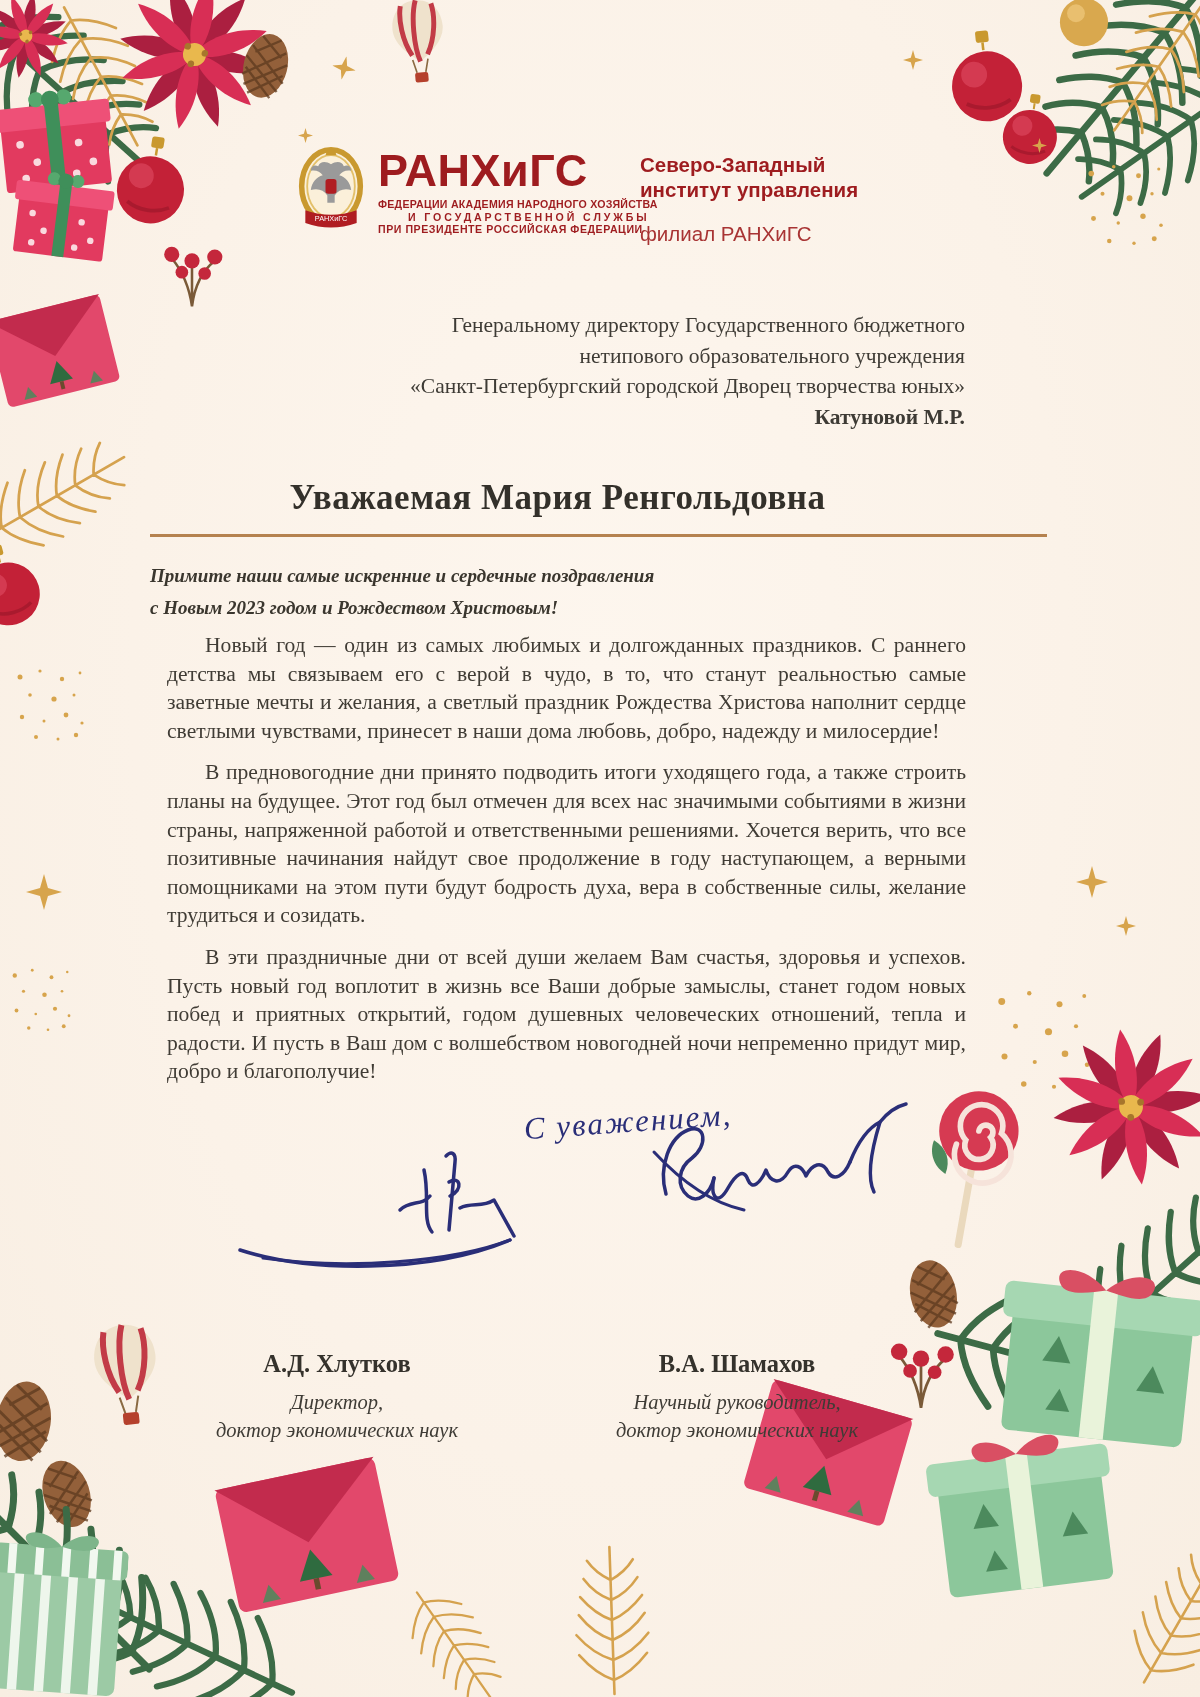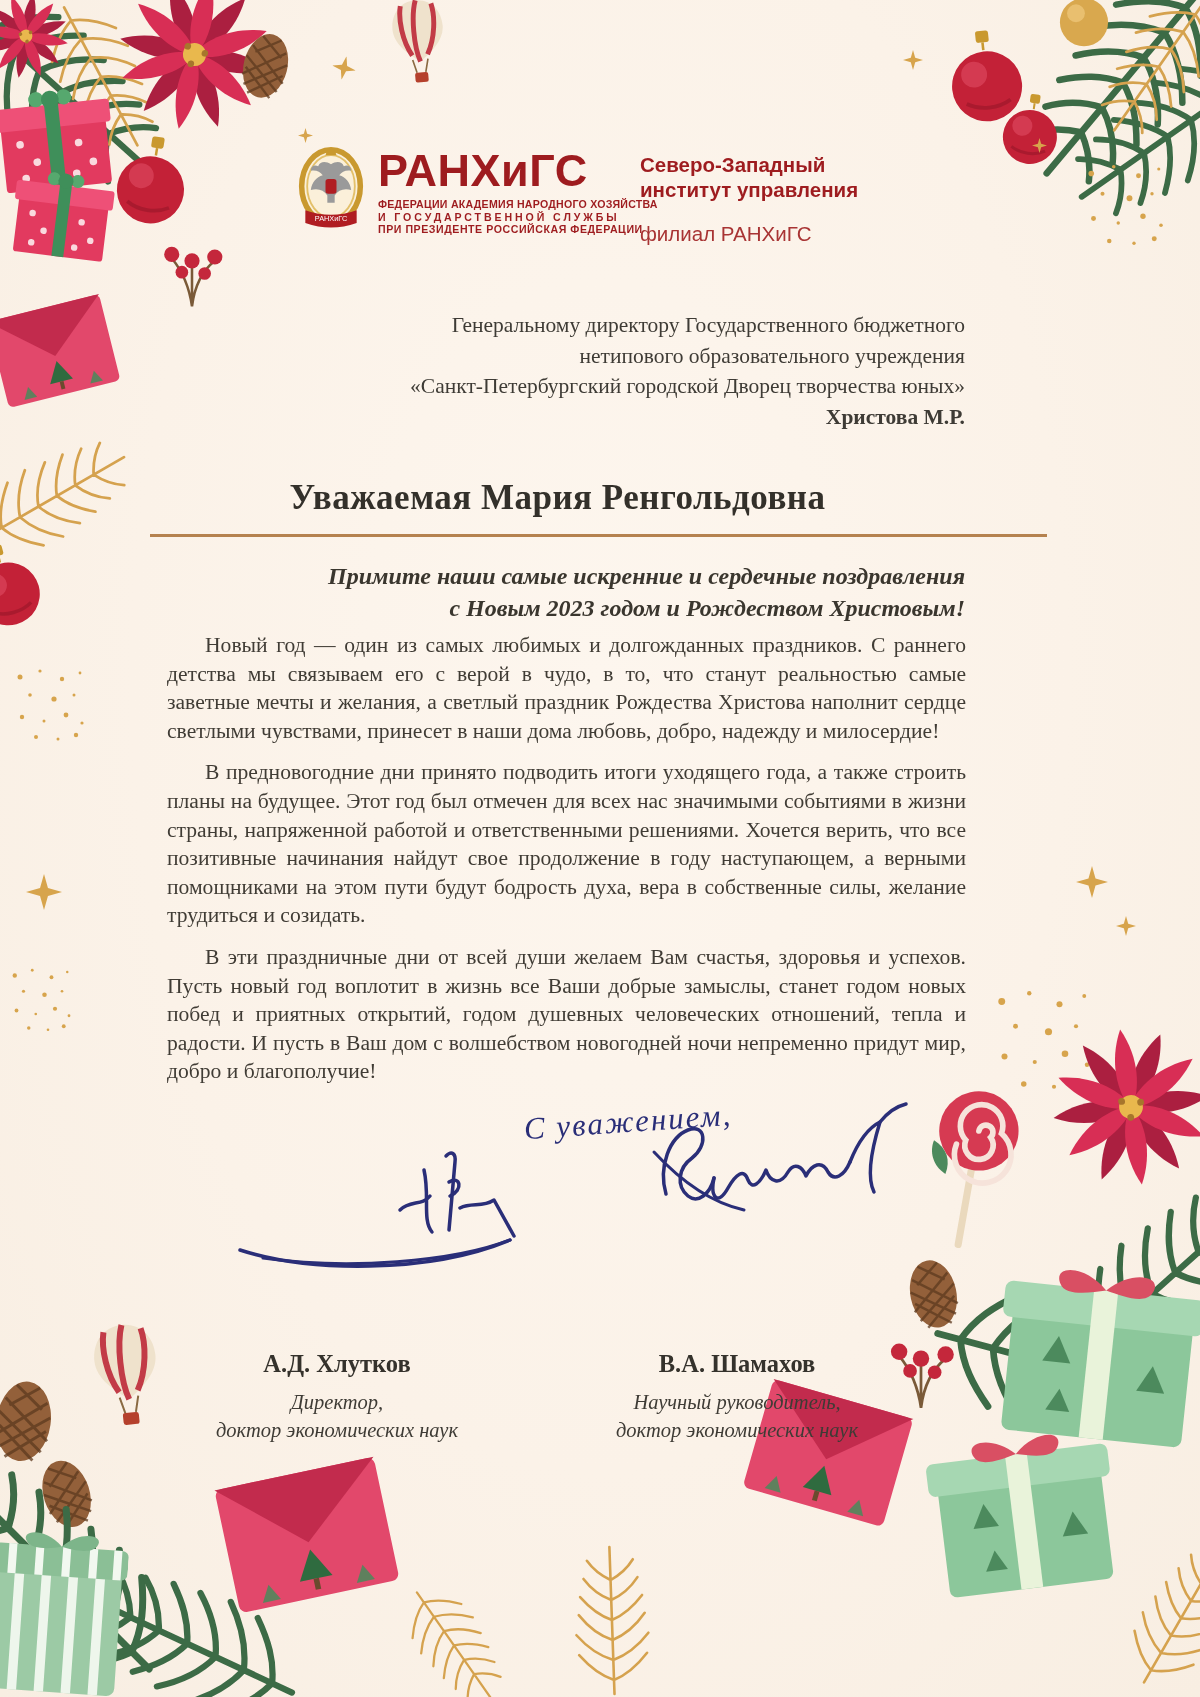--- a/index.html
+++ b/index.html
@@ -11,34 +11,34 @@
     font-family:"Liberation Serif","DejaVu Serif",serif;
     color:#403c35;
   }
   .dec{position:absolute;pointer-events:none;}
   
   .header{position:absolute;left:298px;top:146px;display:flex;gap:14px;align-items:flex-start;}
   .emblem{width:66px;height:88px;flex:0 0 auto;}
   .logo-text{padding-top:2px;}
   .logo-acronym{font-family:"Liberation Sans","DejaVu Sans",sans-serif;font-weight:700;font-size:45px;line-height:46px;color:#9e1c1f;letter-spacing:.5px;}
   .logo-lines{margin-top:4px;font-family:"Liberation Sans","DejaVu Sans",sans-serif;font-weight:700;color:#9e1c1f;font-size:10.6px;line-height:12.6px;white-space:nowrap;}
-  .logo-lines .l2{letter-spacing:2.9px;}
+  .logo-lines .l2{letter-spacing:2.9px;margin-left:30px;}
   .logo-lines .l1{letter-spacing:.25px;}
   .logo-lines .l3{letter-spacing:.55px;}
   .branch{position:absolute;left:640px;top:152px;font-family:"Liberation Sans","DejaVu Sans",sans-serif;color:#9e1c1f;font-size:20.5px;line-height:25px;}
   .branch .b{font-weight:700;}
   .branch .f{font-weight:400;margin-top:19px;color:#a83434;}
   
   .addressee{position:absolute;left:150px;top:310px;width:815px;text-align:right;font-size:21.5px;line-height:30.5px;color:#3e3b35;}
   .addressee .bold{font-weight:700;}
   
   .salutation{position:absolute;left:150px;top:478px;width:815px;text-align:center;font-weight:700;font-size:35px;letter-spacing:.5px;color:#33302a;}
   .rule{position:absolute;left:150px;top:534px;width:897px;height:3px;background:#b5824f;}
   
-  .greeting{position:absolute;left:150px;top:560px;width:815px;text-align:right;font-style:italic;font-weight:700;font-size:24px;line-height:32px;color:#3a362e;}
+  .greeting{position:absolute;left:150px;top:560px;width:815px;text-align:left;font-style:italic;font-weight:700;font-size:19px;line-height:32px;color:#3a362e;}
   
   .letter-body{position:absolute;left:150px;top:631px;width:816px;font-size:21.6px;line-height:28.6px;text-align:justify;color:#403c35;}
   .letter-body p{margin:0 0 13px 17px;text-indent:38px;}
   
   .closing{position:absolute;left:478px;top:1104px;width:300px;text-align:center;font-style:italic;font-size:31px;color:#2a2e78;transform:rotate(-4deg);letter-spacing:2px;}
   .sig{position:absolute;}
   .sig path{fill:none;stroke:#2a2e78;stroke-linecap:round;stroke-linejoin:round;}
   .signer{position:absolute;width:300px;text-align:center;top:1350px;}
   .signer .name{font-weight:700;font-size:24.5px;color:#35322c;}
   .signer .titles{margin-top:11px;font-size:20.5px;line-height:27.5px;color:#3e3b35;font-style:italic;}
@@ -357,21 +357,21 @@
   <div class="branch">
     <div class="b">Северо-Западный</div>
     <div class="b">институт управления</div>
     <div class="f">филиал РАНХиГС</div>
   </div>
 
   <div class="addressee">
     <div>Генеральному директору Государственного бюджетного</div>
     <div>нетипового образовательного учреждения</div>
     <div>«Санкт-Петербургский городской Дворец творчества юных»</div>
-    <div class="bold">Христова М.Р.</div>
+    <div class="bold">Катуновой М.Р.</div>
   </div>
 
   <div class="salutation">Уважаемая Мария Ренгольдовна</div>
   <div class="rule"></div>
 
   <div class="greeting">
     <div>Примите наши самые искренние и сердечные поздравления</div>
     <div>с Новым 2023 годом и Рождеством Христовым!</div>
   </div>
 

